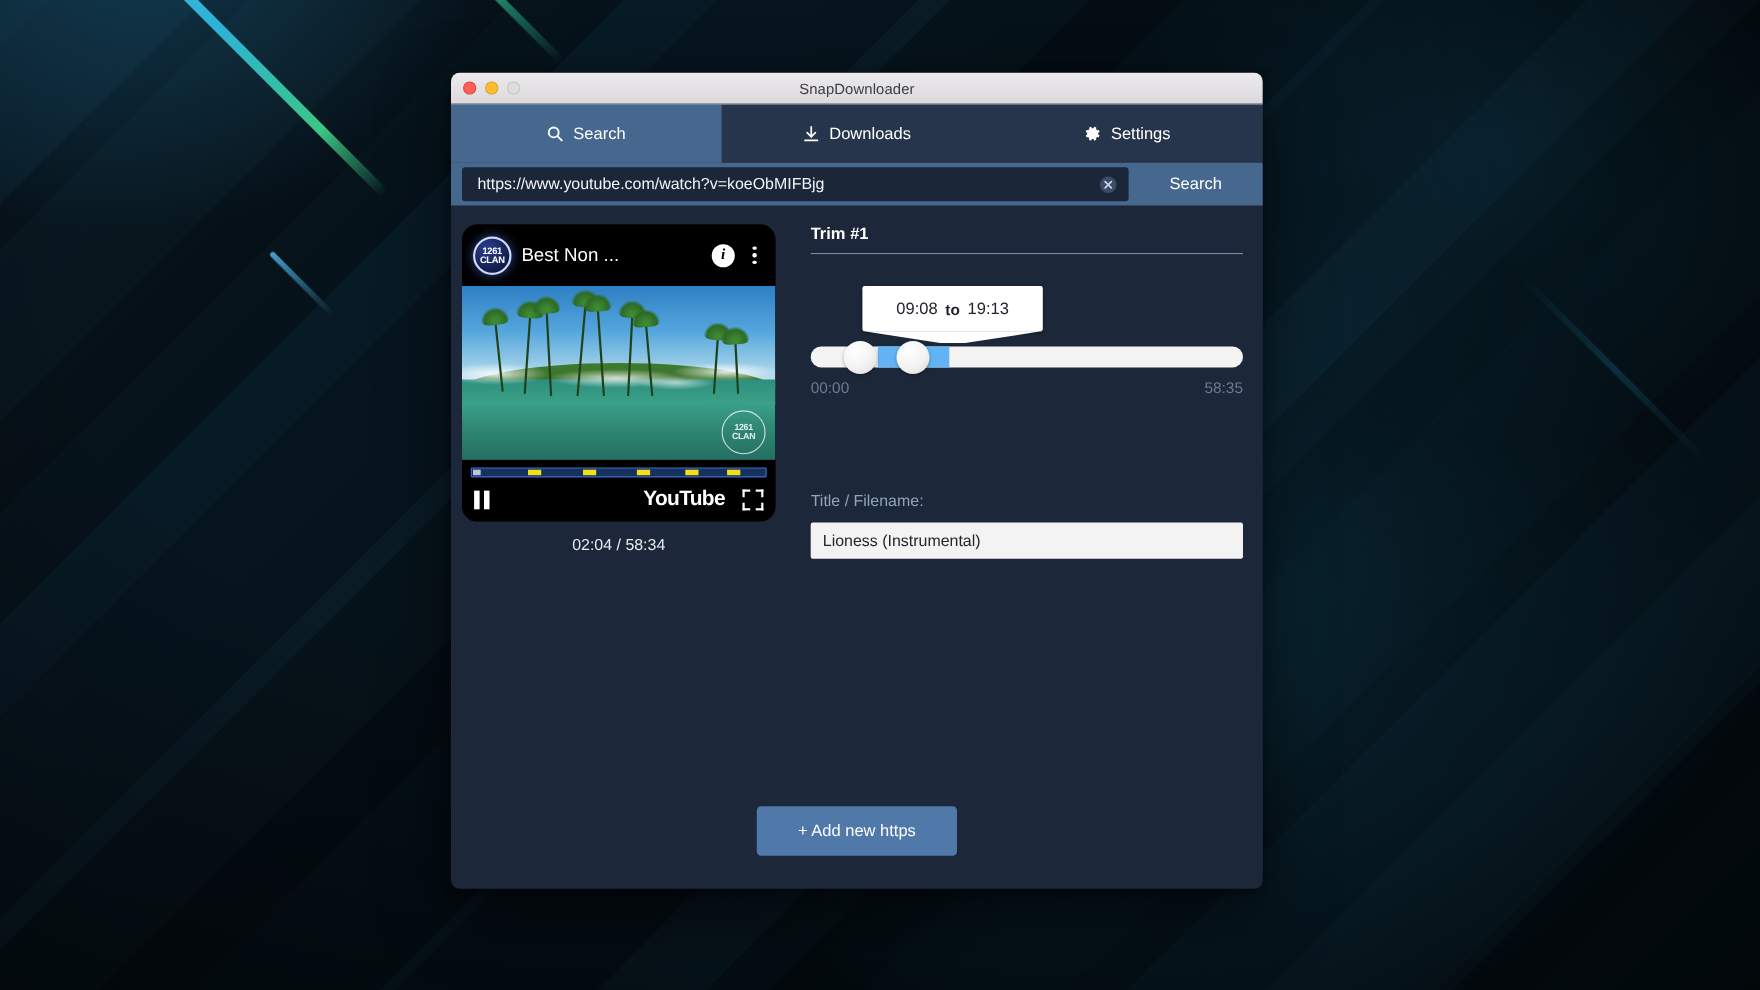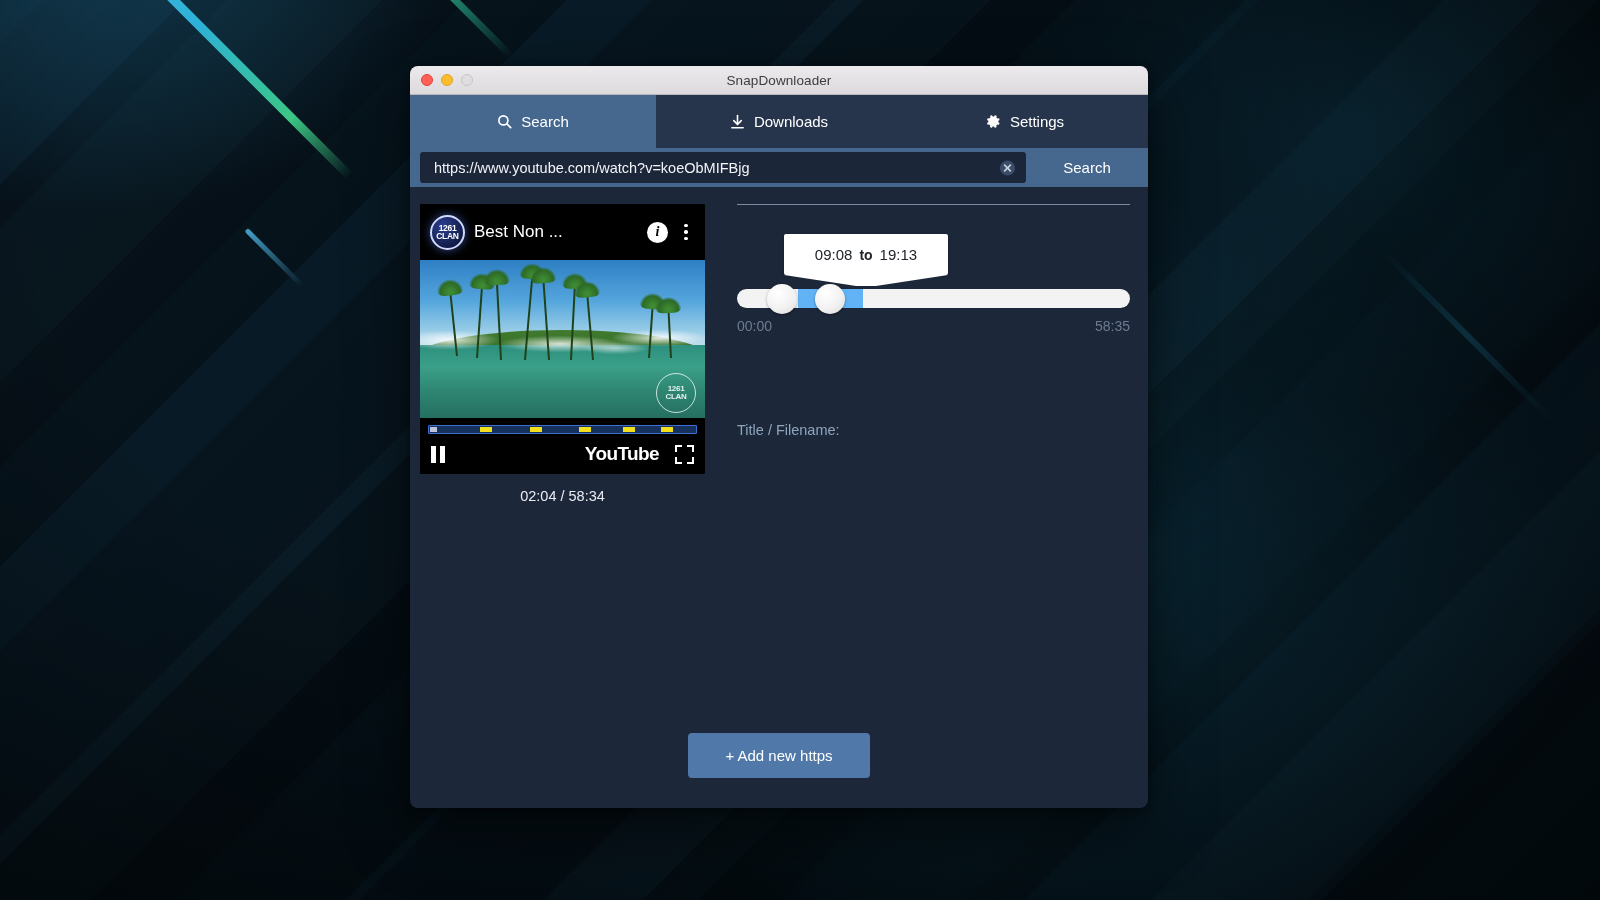--- a/index.html
+++ b/index.html
@@ -197,21 +197,21 @@
   
   #player-col {
     position: absolute;
     left: 10px;
     top: 17px;
     width: 285px;
   }
   #player {
     width: 285px;
     background: #000;
-    border-radius: 2px;
+    border-radius: 14px;
     overflow: hidden;
   }
   #player-top {
     height: 56px;
     display: flex; align-items: center;
     padding: 0 10px;
     gap: 9px;
     background: #000;
   }
   #channel-badge {
@@ -610,20 +610,21 @@
                 <span class="c3"></span>
                 <span class="c4"></span>
             </div>
           </div>
         </div>
 
         <div id="time-display">02:04 / 58:34</div>
       </div>
 
       <div id="trim-col">
+        <div id="trim-title">Trim #1</div>
         <div id="trim-rule"></div>
 
         <div id="slider-zone">
           <div id="trim-tooltip">
             <span>09:08</span>
             <span class="bold-to">to</span>
             <span>19:13</span>
           </div>
           <div id="tooltip-arrow"></div>
 
@@ -633,20 +634,21 @@
             <div id="thumb-right" class="slider-thumb"></div>
           </div>
 
           <div id="slider-labels">
             <span>00:00</span>
             <span>58:35</span>
           </div>
         </div>
 
         <div id="filename-label">Title / Filename:</div>
+        <input id="filename-input" type="text" value="Lioness (Instrumental)" style="">
       </div>
 
       <div id="footer">
         <button class="btn" id="btn-add">+ Add new https</button>
       </div>
 
     </div>
   </div>
 </div>
 

